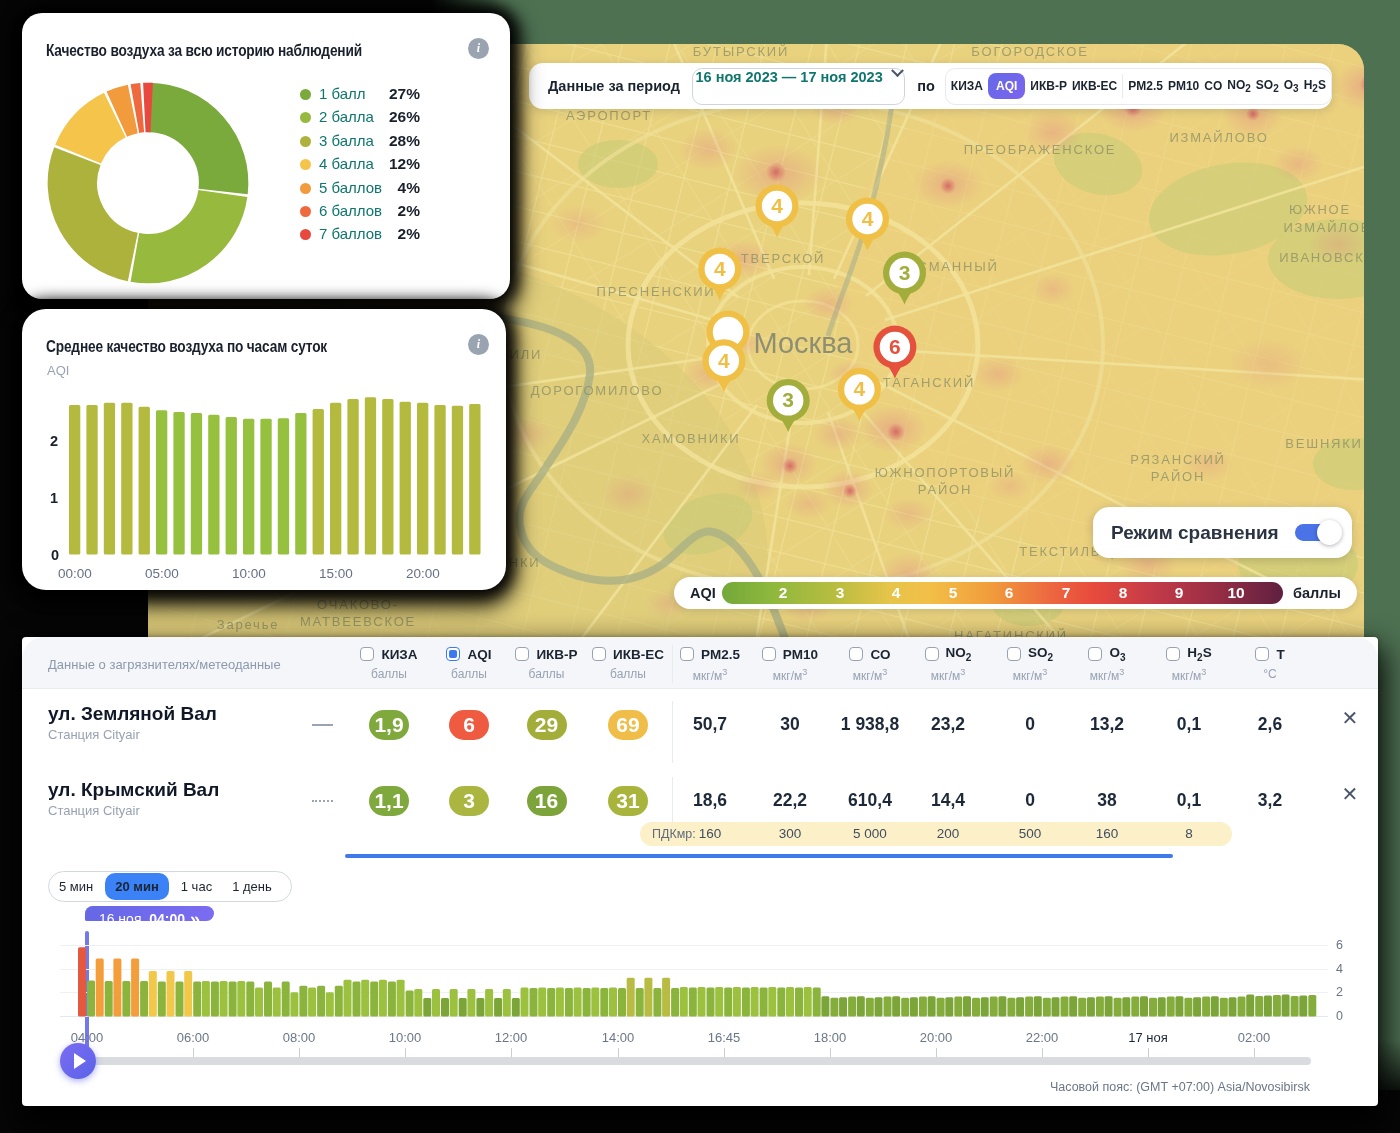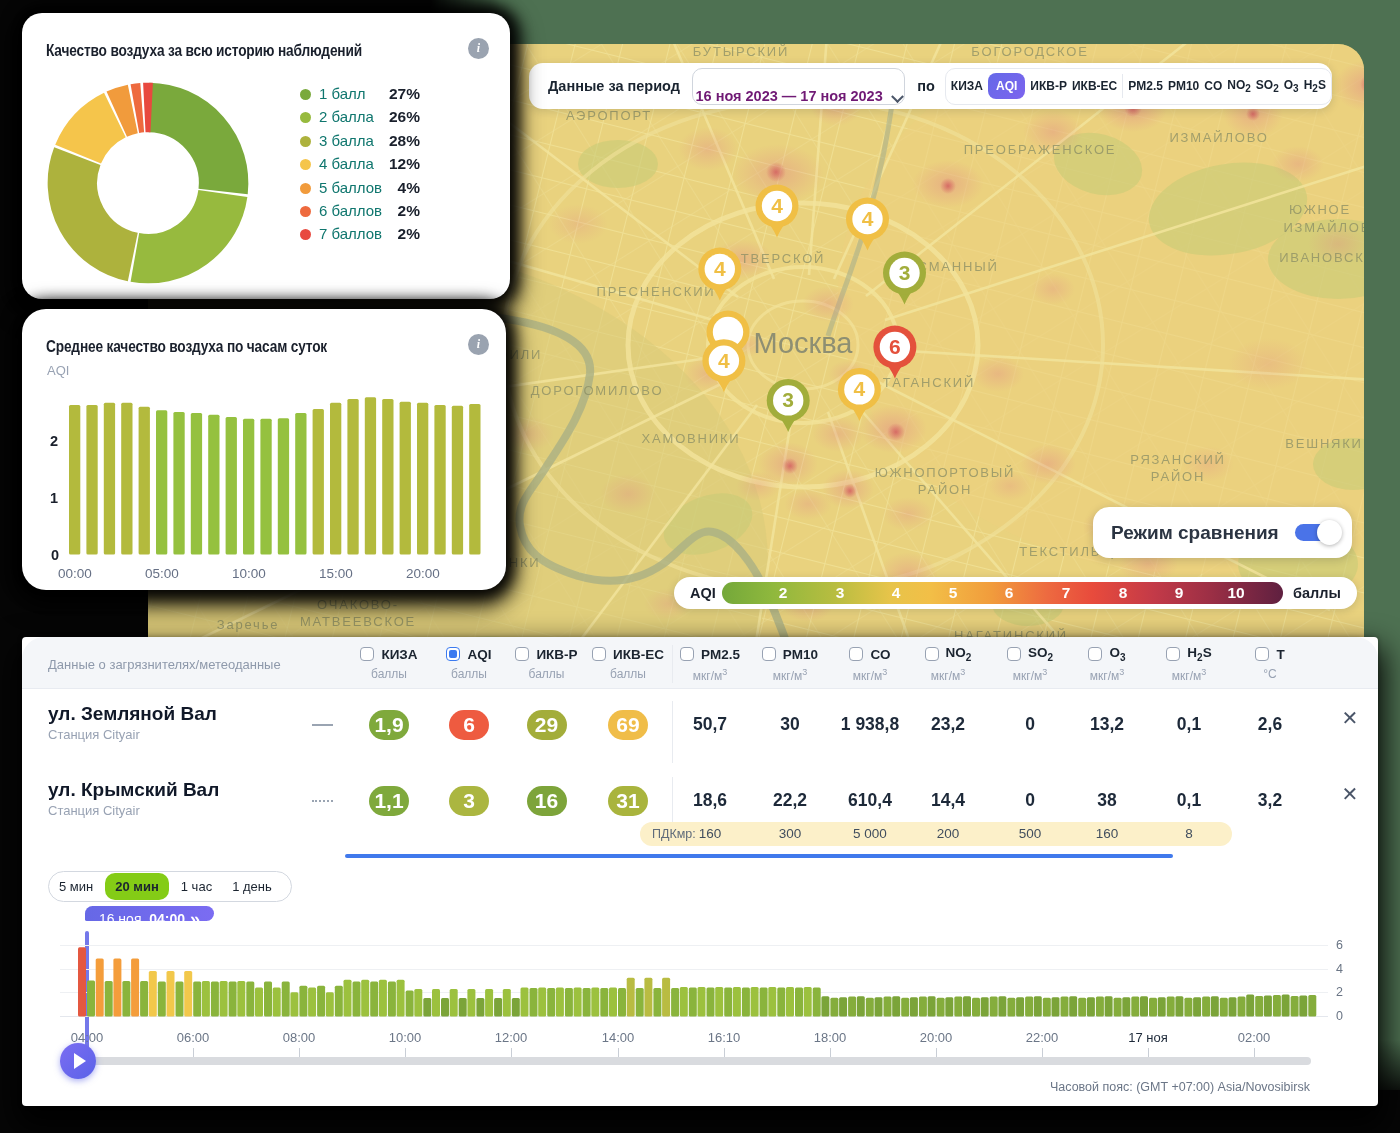--- a/index.html
+++ b/index.html
@@ -16,21 +16,21 @@
 .info{position:absolute;width:21px;height:21px;border-radius:50%;background:#9aa3b0;color:#fff;font-size:12px;font-weight:bold;text-align:center;line-height:21px;font-family:"Liberation Serif",serif;font-style:italic}
 .lrow{position:absolute;left:278px;width:120px;height:18px}
 .ldot{position:absolute;left:0;top:4px;width:11px;height:11px;border-radius:50%}
 .llab{position:absolute;left:19px;top:0;font-size:15px;color:#0f766e}
 .lpct{position:absolute;right:0;top:0;font-size:15.5px;font-weight:bold;color:#1a202c;text-align:right}
 .axlab{position:absolute;font-size:14.5px;font-weight:bold;color:#1a202c}
 .hxlab{position:absolute;top:257px;font-size:13.5px;color:#667085;width:60px;text-align:center}
 #aqilab{position:absolute;left:25px;top:54px;font-size:13px;color:#98a2b3}
 #topbar{position:absolute;left:529px;top:63px;width:803px;height:46px;background:#fff;border-radius:14px;box-shadow:0 2px 10px rgba(16,24,40,0.15);display:flex;align-items:center}
 #topbar .tlab{margin-left:19px;font-size:14.5px;font-weight:bold;color:#1a2430;white-space:nowrap}
-#drop{margin-left:12px;width:228px;height:37px;border:1.5px solid #d0d5dd;border-radius:10px;display:flex;align-items:flex-end;justify-content:center;font-size:14.5px;font-weight:bold;color:#701a75;white-space:nowrap}
+#drop{margin-left:12px;width:228px;height:37px;border:1.5px solid #d0d5dd;border-radius:10px;display:flex;align-items:flex-start;justify-content:center;font-size:14.5px;font-weight:bold;color:#0f766e;white-space:nowrap}
 #drop .chev{margin-left:10px;width:9px;height:9px;border-right:2px solid #4a5568;border-bottom:2px solid #4a5568;transform:rotate(45deg) translate(-2px,-2px)}
 #topbar .po{margin-left:12px;font-size:14.5px;font-weight:bold;color:#1a2430}
 #btns{margin-left:10px;width:414px;height:37px;border:1px solid #e6e9ef;border-radius:10px;display:flex;align-items:center;justify-content:space-evenly;font-size:12px;font-weight:bold;color:#1a2430;white-space:nowrap}
 #btns span{white-space:nowrap}
 #btns sub{font-size:10px}
 .aqibtn{background:linear-gradient(135deg,#6569e8,#7c64ee);color:#fff;border-radius:8px;padding:6px 8px}
 #cmp{position:absolute;left:1093px;top:507px;width:259px;height:51px;background:#fff;border-radius:16px;box-shadow:0 2px 10px rgba(16,24,40,0.18)}
 #cmp .t{position:absolute;left:18px;top:15px;font-size:19px;font-weight:bold;color:#2b3442}
 #cmp .tog{position:absolute;left:202px;top:17px;width:40px;height:17px;border-radius:9px;background:#4a73e8}
 #cmp .knob{position:absolute;left:224px;top:13px;width:25px;height:25px;border-radius:50%;background:#fff;box-shadow:0 1px 4px rgba(0,0,0,0.3)}
@@ -58,21 +58,21 @@
 .xbtn{position:absolute;width:18px;height:18px;font-size:20px;color:#4a5568;line-height:18px;text-align:center}
 .dash1{position:absolute;left:290px;top:87px;width:21px;border-top:2px solid #9aa4b2}
 .dash2{position:absolute;left:290px;top:163px;width:21px;border-top:2px dotted #9aa4b2}
 .vsep{position:absolute;left:650px;width:1px;background:#e8ebf0}
 #pdk{position:absolute;left:618px;top:185px;width:592px;height:24px;background:#fcf0c9;border-radius:12px}
 #pdk .pl{position:absolute;left:12px;top:5px;font-size:12.5px;color:#5f6b7a}
 .pdkv{position:absolute;top:4px;width:90px;text-align:center;font-size:13.5px;color:#414e5e;left:0}
 #bluebar{position:absolute;left:323px;top:217px;width:828px;height:4px;background:#4079ec;border-radius:2px}
 #seg{position:absolute;left:26px;top:234px;width:244px;height:31px;border:1.5px solid #d3d8e0;border-radius:16px;background:#fff;display:flex;align-items:center;font-size:13px;color:#1b2430;white-space:nowrap}
 #seg .s{padding:0 10px;line-height:28px}
-#seg .on{background:#84cc16;border-radius:10px;font-weight:bold;margin:0 2px;padding:2px 10px;line-height:23px;border-right:none}
+#seg .on{background:#3b82f6;border-radius:10px;font-weight:bold;margin:0 2px;padding:2px 10px;line-height:23px;border-right:none}
 #tip{position:absolute;left:63px;top:269px;width:129px;height:15px;background:linear-gradient(90deg,#6668e6,#7b6cf2);border-radius:8px;border-bottom-left-radius:2px;color:#fff;font-size:14px;line-height:27px;text-align:center}
 #vline{position:absolute;left:63px;top:294px;width:3.5px;height:130px;background:#7478ea;border-radius:2px}
 .grid{position:absolute;left:38px;width:1268px;height:1px;background:#eef0f3}
 #gbase{position:absolute;left:38px;width:1268px;height:1px;background:#e4e7ed}
 .gl{position:absolute;left:1314px;width:20px;text-align:left;font-size:12.5px;color:#6a7585}
 .xlab{position:absolute;top:393px;width:80px;text-align:center;font-size:13px;color:#6b7687}
 .xlab.bold{font-weight:normal;color:#1d2939}
 .tick{position:absolute;top:411px;width:1px;height:10px;background:#c9ced6}
 #slider{position:absolute;left:38px;top:420px;width:1251px;height:8px;border-radius:4px;background:#d9dbdf}
 #play{position:absolute;left:38px;top:406px;width:36px;height:36px;border-radius:50%;background:linear-gradient(135deg,#7b6df2,#5a62e8);box-shadow:0 2px 6px rgba(90,98,232,0.5)}
@@ -688,21 +688,21 @@
       <rect x="1230.6" y="69.0" width="8" height="20.5" rx="1.5" fill="#85ad3c"></rect>
       <rect x="1239.3" y="68.6" width="8" height="20.9" rx="1.5" fill="#7ba439"></rect>
       <rect x="1248.3" y="67.9" width="8" height="21.6" rx="1.5" fill="#85ad3c"></rect>
     </svg>
 <div class="xlab" style="left:25px">04:00</div>
     <div class="xlab" style="left:131px">06:00</div>
     <div class="xlab" style="left:237px">08:00</div>
     <div class="xlab" style="left:343px">10:00</div>
     <div class="xlab" style="left:449px">12:00</div>
     <div class="xlab" style="left:556px">14:00</div>
-    <div class="xlab" style="left:662px">16:10</div>
+    <div class="xlab" style="left:662px">16:45</div>
     <div class="xlab" style="left:768px">18:00</div>
     <div class="xlab" style="left:874px">20:00</div>
     <div class="xlab" style="left:980px">22:00</div>
     <div class="xlab bold" style="left:1086px">17 ноя</div>
     <div class="xlab" style="left:1192px">02:00</div>
 <div class="tick" style="left:65px"></div>
     <div class="tick" style="left:171px"></div>
     <div class="tick" style="left:277px"></div>
     <div class="tick" style="left:383px"></div>
     <div class="tick" style="left:489px"></div>

